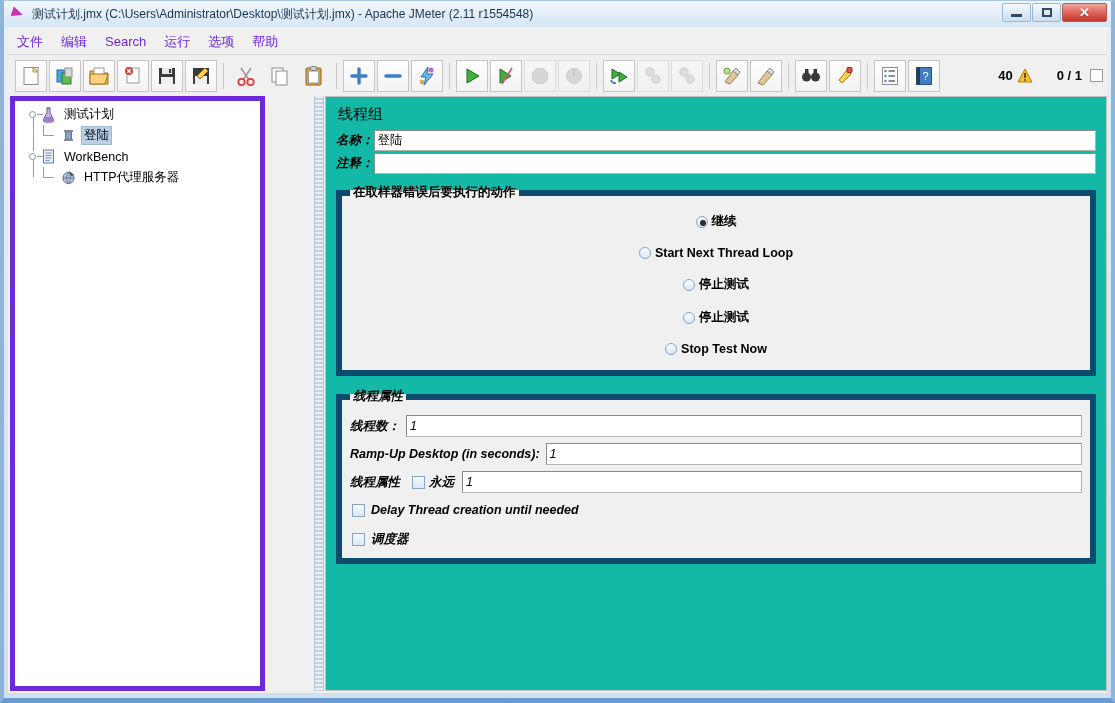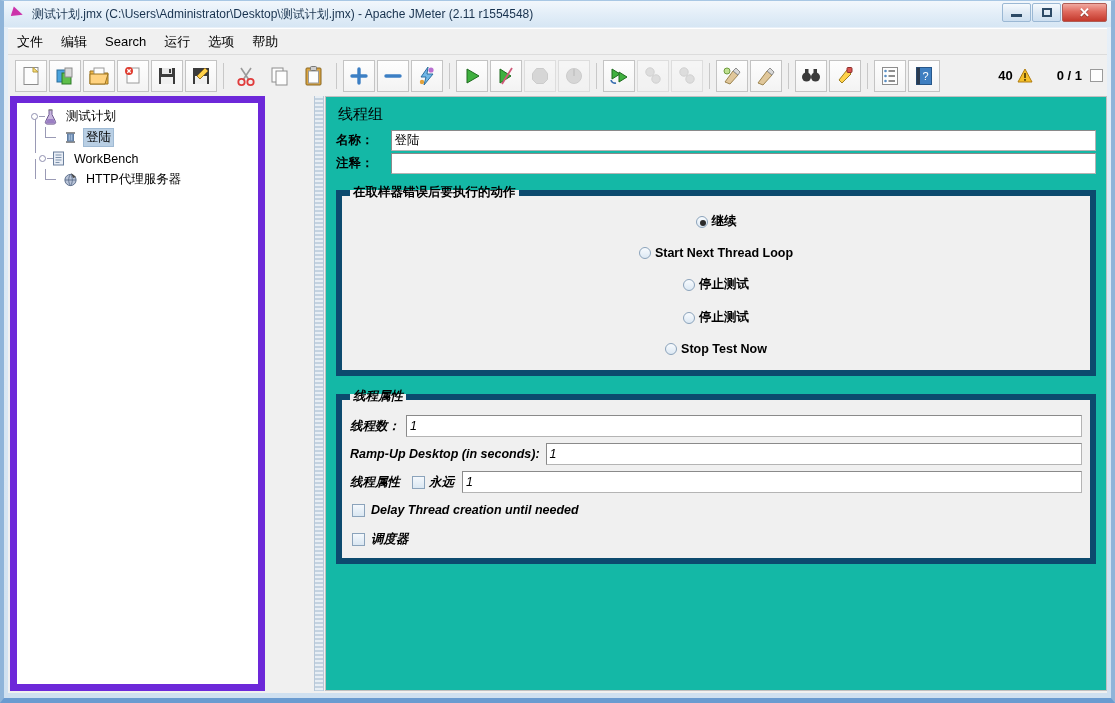--- a/index.html
+++ b/index.html
@@ -65,21 +65,21 @@
   .wb-close { color: #fff; font-size: 13px; font-weight: bold; line-height: 1; text-shadow: 0 1px 1px rgba(0,0,0,.4); }
 
   
   #menubar {
     position: absolute; left: 4px; top: 27px; right: 4px; height: 26px;
     background: #f0f0f0;
     border-top: 1px solid #ffffff;
     display: flex; align-items: center;
   }
   .menu-item {
-    font-size: 13px; color: #000000; padding: 3px 9px;
+    font-size: 13px; color: #6d28d9; padding: 3px 9px;
     cursor: default; white-space: nowrap;
   }
 
   
   #toolbar {
     position: absolute; left: 4px; top: 53px; right: 4px; height: 42px;
     background: #f0f0f0;
     border-top: 1px solid #dcdcdc;
     display: flex; align-items: center; padding-left: 6px;
   }
@@ -111,21 +111,21 @@
   }
 
   
   #content {
     position: absolute; left: 4px; top: 95px; right: 4px; bottom: 5px;
     background: #f0f0f0;
   }
   #treepane {
     position: absolute; left: 2px; top: 0; width: 255px; bottom: 2px;
     background: #ffffff;
-    border: 7px solid #6d28d9;
+    border: 5px solid #6d28d9;
   }
   #splitter {
     position: absolute; left: 306px; top: 0; width: 10px; bottom: 2px;
     background:
       repeating-linear-gradient(180deg,#e8eef4 0px,#e8eef4 2px,#c3d2e0 2px,#c3d2e0 4px);
     border-left: 1px solid #b8c8d8;
     border-right: 1px solid #b8c8d8;
   }
   #detailpane {
     position: absolute; left: 317px; top: 0; right: 0; bottom: 2px;
@@ -170,21 +170,21 @@
 
   
   #panel-title {
     font-size: 15px; color: #000; padding: 8px 0 4px 12px;
   }
   .field-row {
     display: flex; align-items: center; margin: 0 10px 2px 10px;
   }
   .field-label {
     font-size: 12.5px; font-weight: bold; color: #000;
-    white-space: nowrap; padding-right: 17px;
+    white-space: nowrap; padding-right: 0; font-style: italic;
   }
   .field-input {
     flex: 1; height: 21px;
     background: #ffffff;
     border: 1px solid #b4b4b4;
     border-top-color: #8a8a8a; border-left-color: #8a8a8a;
     font-size: 12.5px; color: #000;
     padding: 0 3px; line-height: 19px;
     overflow: hidden; white-space: nowrap;
   }
@@ -506,21 +506,21 @@
           <div class="elbow"></div>
           <svg class="ticon" viewBox="0 0 17 17">
             <rect x="4" y="3" width="9" height="2" fill="#8f8f8f"></rect>
             <rect x="4" y="12" width="9" height="2" fill="#8f8f8f"></rect>
             <path d="M5.5 5 h6 v7 h-6 Z" fill="#9fb8d8" stroke="#5d7ca3"></path>
             <path d="M6.5 5 v7 M8.5 5 v7 M10.5 5 v7" stroke="#6f8cb0" stroke-width=".8"></path>
           </svg>
           <span class="tnode-label selected">登陆</span>
         </div>
 
-        <div class="tree-row" style="padding-left:22px;">
+        <div class="tree-row" style="padding-left:14px;">
           <div class="handle">
               <div class="ring"></div>
               <div class="stem"></div>
             </div>
           <svg class="ticon" viewBox="0 0 17 17">
             <rect x="3.5" y="2" width="10" height="13" fill="#e8edf5" stroke="#6a7f9c"></rect>
             <path d="M5.5 5 h6 M5.5 7.5 h6 M5.5 10 h6 M5.5 12.5 h4" stroke="#7f93ad" stroke-width="1"></path>
           </svg>
           <span class="tnode-label">WorkBench</span>
         </div>

